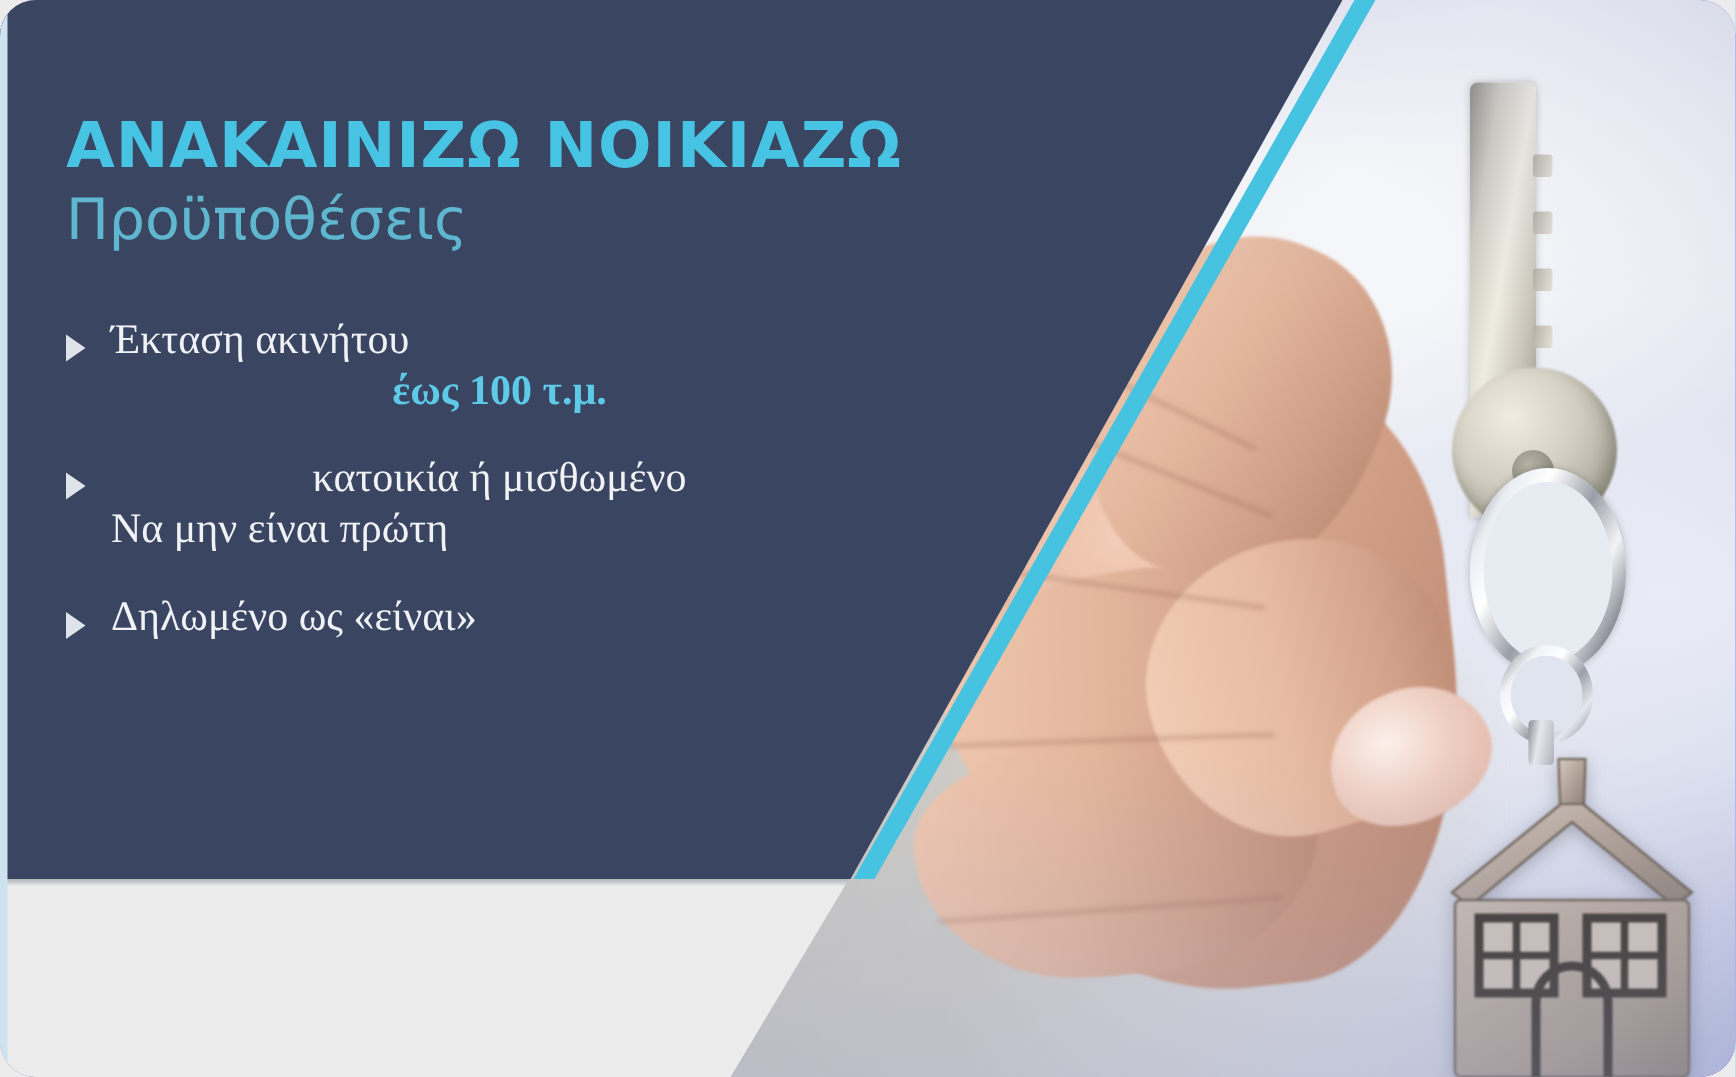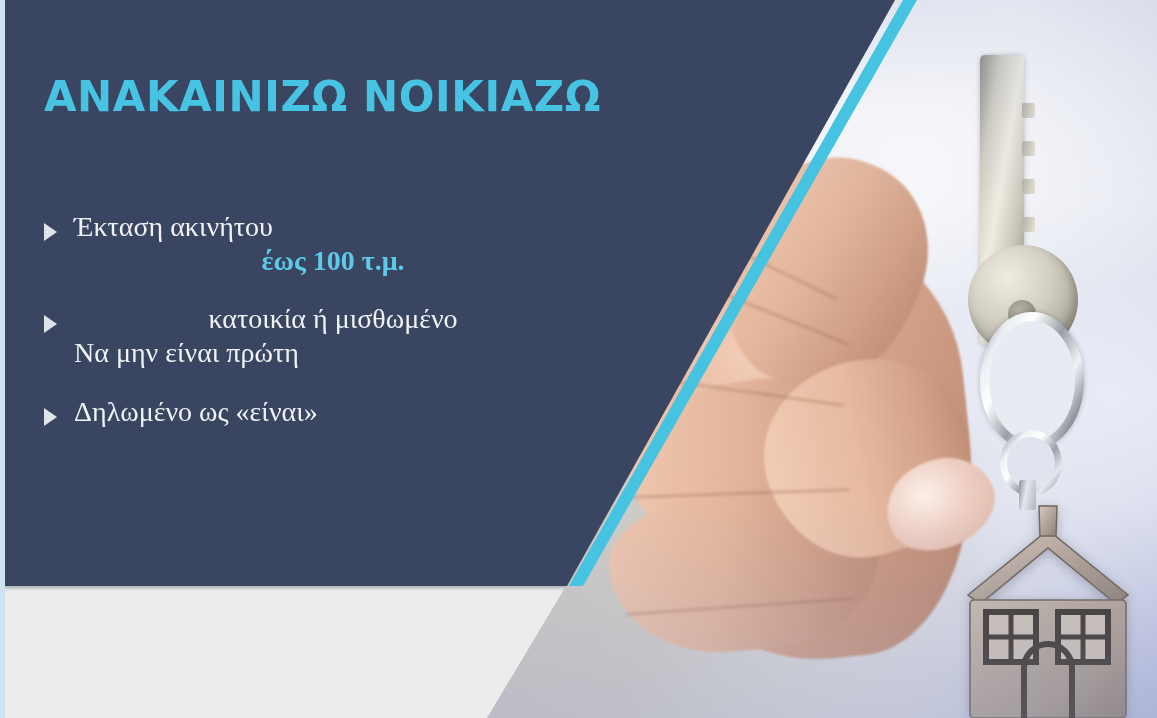--- a/index.html
+++ b/index.html
@@ -8,20 +8,21 @@
     overflow:hidden;
     background:#ececec;
     font-family:"DejaVu Sans","Liberation Sans",sans-serif;
   }
 
   #slide {
     position:relative;
     width:1157px; height:718px;
     overflow:hidden;
     background:#6d28d9;
+    border-radius:24px;
   }
 
   
   .photo {
     position:absolute;
     inset:0;
     background:
       radial-gradient(ellipse 60% 45% at 78% 16%, #fdfdfd 0%, rgba(253,253,253,0) 62%),
       radial-gradient(ellipse 55% 60% at 96% 55%, #e9ecf6 0%, rgba(233,236,246,0) 70%),
       linear-gradient(118deg,#b9c0e2 0%,#c3c9e8 22%,#dfe3f0 48%,#eef0f6 66%,#d9dce8 84%,#b8bfe0 100%);
@@ -325,20 +326,21 @@
   <div class="lower-strip"></div>
   <div class="panel-shadow"></div>
 
   <div class="panel"></div>
   <div class="panel-edge"></div>
 
   <div class="content">
 
     <div class="title">ΑΝΑΚΑΙΝΙΖΩ ΝΟΙΚΙΑΖΩ</div>
 
+    <div class="subtitle">Προϋποθέσεις</div>
 
     <div class="bullets">
 
       <div class="bullet">
         <span class="bullet-marker"></span>
         <div class="bullet-lines">
           <span class="line">Έκταση ακινήτου</span>
           <span class="line indent accent">έως 100 τ.μ.</span>
         </div>
       </div>

